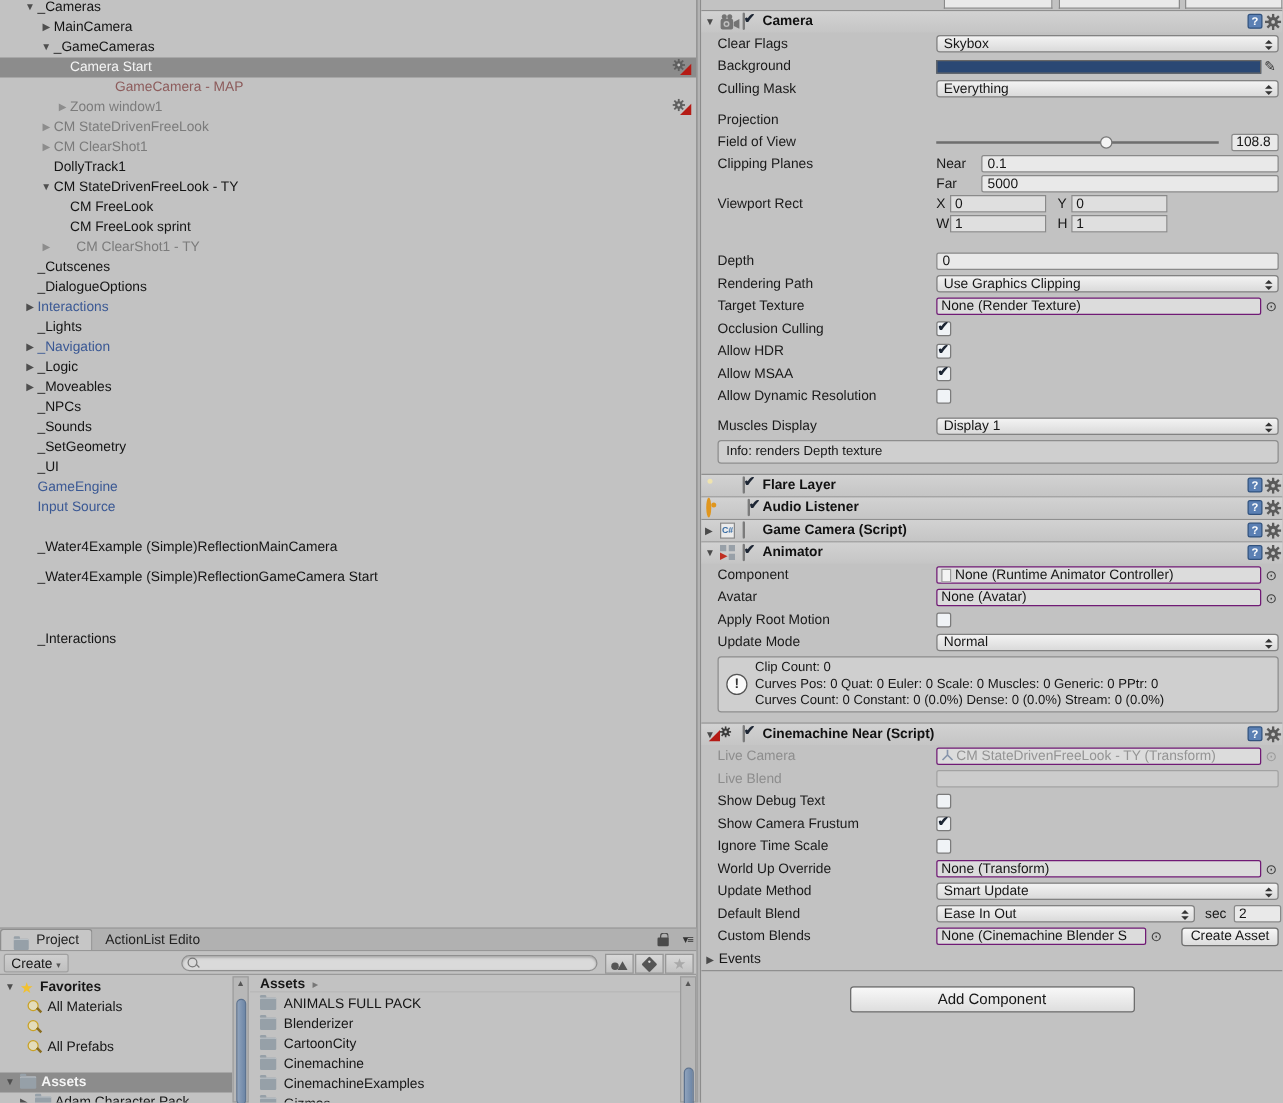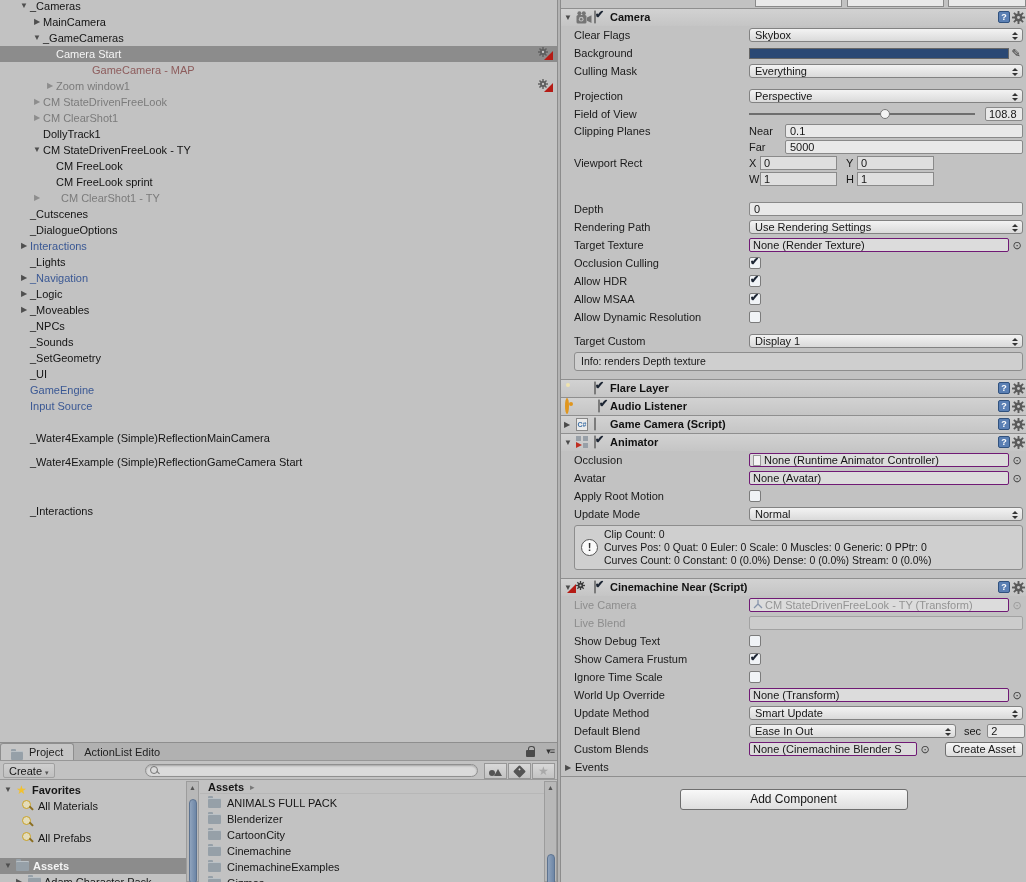--- a/index.html
+++ b/index.html
@@ -332,24 +332,20 @@
         <div class="prop-row">
           <span class="p-label">Culling Mask</span>
           <div class="dd"><span>Everything</span><span class="dd-caret">
               <b class="up"></b>
               <b class="dn"></b>
             </span></div>
         </div>
         <div class="gap-sp" style="height: 7px;"></div>
         <div class="prop-row">
           <span class="p-label">Projection</span>
-          <div class="dd"><span>Perspective</span><span class="dd-caret">
-              <b class="up"></b>
-              <b class="dn"></b>
-            </span></div>
         </div>
         <div class="prop-row">
           <span class="p-label">Field of View</span>
           <div class="slider">
             <div class="knob" style="left: calc(60% - 5px);"></div>
           </div>
           <div class="num-box">108.8</div>
         </div>
         <div class="prop-row r16">
           <span class="p-label">Clipping Planes</span>
@@ -377,21 +373,21 @@
           <span class="q-lab">H</span>
           <div class="q-field">1</div>
         </div>
         <div class="gap-sp" style="height: 13px;"></div>
         <div class="prop-row">
           <span class="p-label">Depth</span>
           <div class="tfield">0</div>
         </div>
         <div class="prop-row">
           <span class="p-label">Rendering Path</span>
-          <div class="dd"><span>Use Rendering Settings</span><span class="dd-caret">
+          <div class="dd"><span>Use Graphics Clipping</span><span class="dd-caret">
               <b class="up"></b>
               <b class="dn"></b>
             </span></div>
         </div>
         <div class="prop-row">
           <span class="p-label">Target Texture</span>
           <div class="obj-field">
             <span>None (Render Texture)</span>
           </div>
           <span class="obj-pick">⊙</span>
@@ -407,21 +403,21 @@
         <div class="prop-row">
           <span class="p-label">Allow MSAA</span>
           <span class="cb on"></span>
         </div>
         <div class="prop-row">
           <span class="p-label">Allow Dynamic Resolution</span>
           <span class="cb"></span>
         </div>
         <div class="gap-sp" style="height: 6px;"></div>
         <div class="prop-row">
-          <span class="p-label">Target Custom</span>
+          <span class="p-label">Muscles Display</span>
           <div class="dd"><span>Display 1</span><span class="dd-caret">
               <b class="up"></b>
               <b class="dn"></b>
             </span></div>
         </div>
         <div class="infobox">
           <div>
             <div>Info: renders Depth texture</div>
           </div>
         </div>
@@ -467,21 +463,21 @@
               <g fill="#5a5a5a">
                 <rect x="6" y="0" width="2" height="14"></rect>
                 <rect x="6" y="0" width="2" height="14" transform="rotate(45 7 7)"></rect>
                 <rect x="6" y="0" width="2" height="14" transform="rotate(90 7 7)"></rect>
                 <rect x="6" y="0" width="2" height="14" transform="rotate(135 7 7)"></rect>
                 <circle cx="7" cy="7" r="4.2"></circle>
               </g>
               <circle cx="7" cy="7" r="1.6" fill="#c8c8c8"></circle>
             </svg></span></div>
         <div class="prop-row">
-          <span class="p-label">Occlusion</span>
+          <span class="p-label">Component</span>
           <div class="obj-field">
             <span class="doc-ic"></span>
             <span>None (Runtime Animator Controller)</span>
           </div>
           <span class="obj-pick">⊙</span>
         </div>
         <div class="prop-row">
           <span class="p-label">Avatar</span>
           <div class="obj-field">
             <span>None (Avatar)</span>

